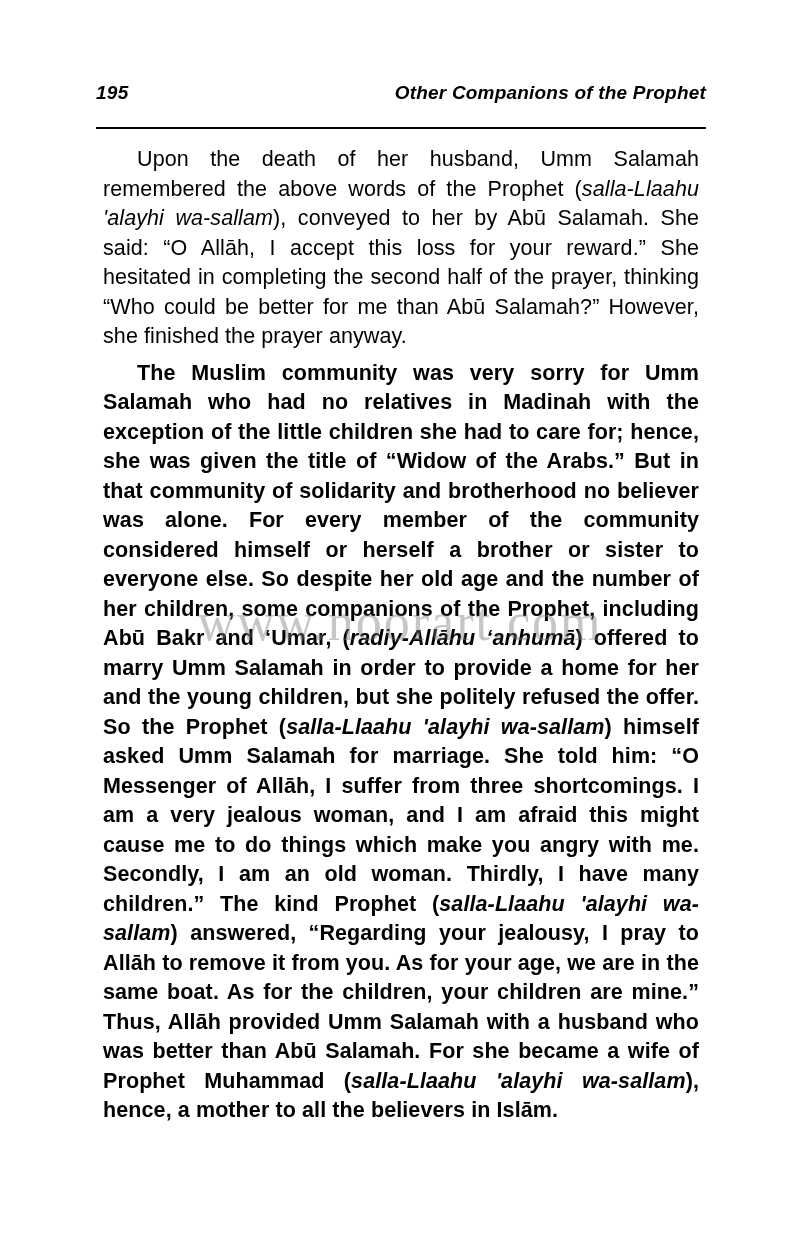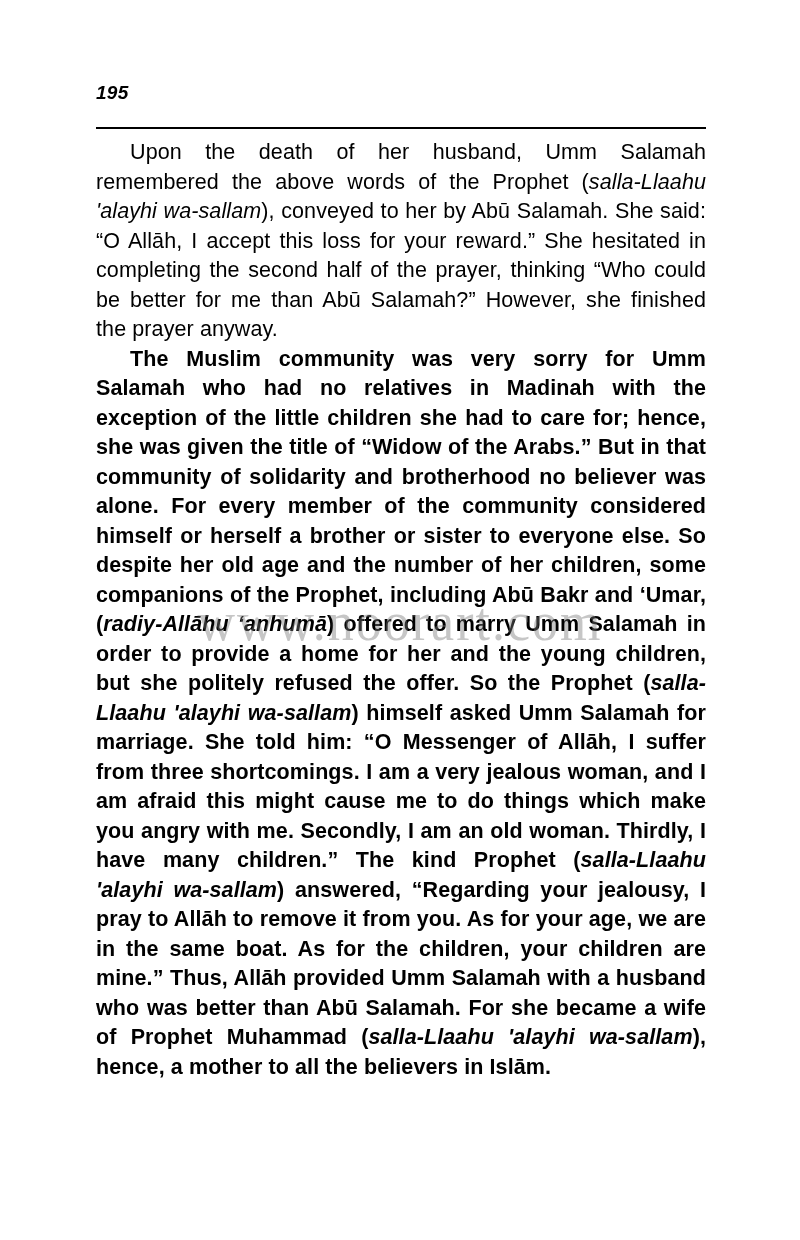--- a/index.html
+++ b/index.html
@@ -57,21 +57,21 @@
     left: 96px;
     top: 138px;
     width: 610px;
     font-size: 21.5px;
     line-height: 29.5px;
     text-align: justify;
     text-justify: inter-word;
     letter-spacing: 0.1px;
   }
   .body-text p {
-    margin: 0;
+    margin: 7px;
   }
   .body-text p + p {
     margin-top: 0;
     font-weight: bold;
   }
   .indent {
     text-indent: 34px;
   }
   .it {
     font-style: italic;
@@ -96,20 +96,21 @@
     transform: scaleY(1.05);
   }
 </style>
 </head>
 <body>
 
 <div class="page">
 
   <div class="page-header">
     <span class="folio">195</span>
+    <span class="running-title">Other Companions of the Prophet</span>
   </div>
 
   <div class="header-rule"></div>
 
   <div class="body-text">
     <p class="indent"><span>Upon the death of her husband, Umm Salamah remembered the above words of the Prophet (</span><span class="it">salla-Llaahu 'alayhi wa-sallam</span><span>), conveyed to her by Abū Salamah. She said: “O Allāh, I accept this loss for your reward.” She hesitated in completing the second half of the prayer, thinking “Who could be better for me than Abū Salamah?” However, she finished the prayer anyway.</span></p>
     <p class="indent"><span>The Muslim community was very sorry for Umm Salamah who had no relatives in Madinah with the exception of the little children she had to care for; hence, she was given the title of “Widow of the Arabs.” But in that community of solidarity and brotherhood no believer was alone. For every member of the community considered himself or herself a brother or sister to everyone else. So despite her old age and the number of her children, some companions of the Prophet, including Abū Bakr and ‘Umar, (</span><span class="it">radiy-Allāhu ‘anhumā</span><span>) offered to marry Umm Salamah in order to provide a home for her and the young children, but she politely refused the offer. So the Prophet (</span><span class="it">salla-Llaahu 'alayhi wa-sallam</span><span>) himself asked Umm Salamah for marriage. She told him: “O Messenger of Allāh, I suffer from three shortcomings. I am a very jealous woman, and I am afraid this might cause me to do things which make you angry with me. Secondly, I am an old woman. Thirdly, I have many children.” The kind Prophet (</span><span class="it">salla-Llaahu 'alayhi wa-sallam</span><span>) answered, “Regarding your jealousy, I pray to Allāh to remove it from you. As for your age, we are in the same boat. As for the children, your children are mine.” Thus, Allāh provided Umm Salamah with a husband who was better than Abū Salamah. For she became a wife of Prophet Muhammad (</span><span class="it">salla-Llaahu 'alayhi wa-sallam</span><span>), hence, a mother to all the believers in Islām.</span></p>
   </div>
 
   <div class="watermark">

